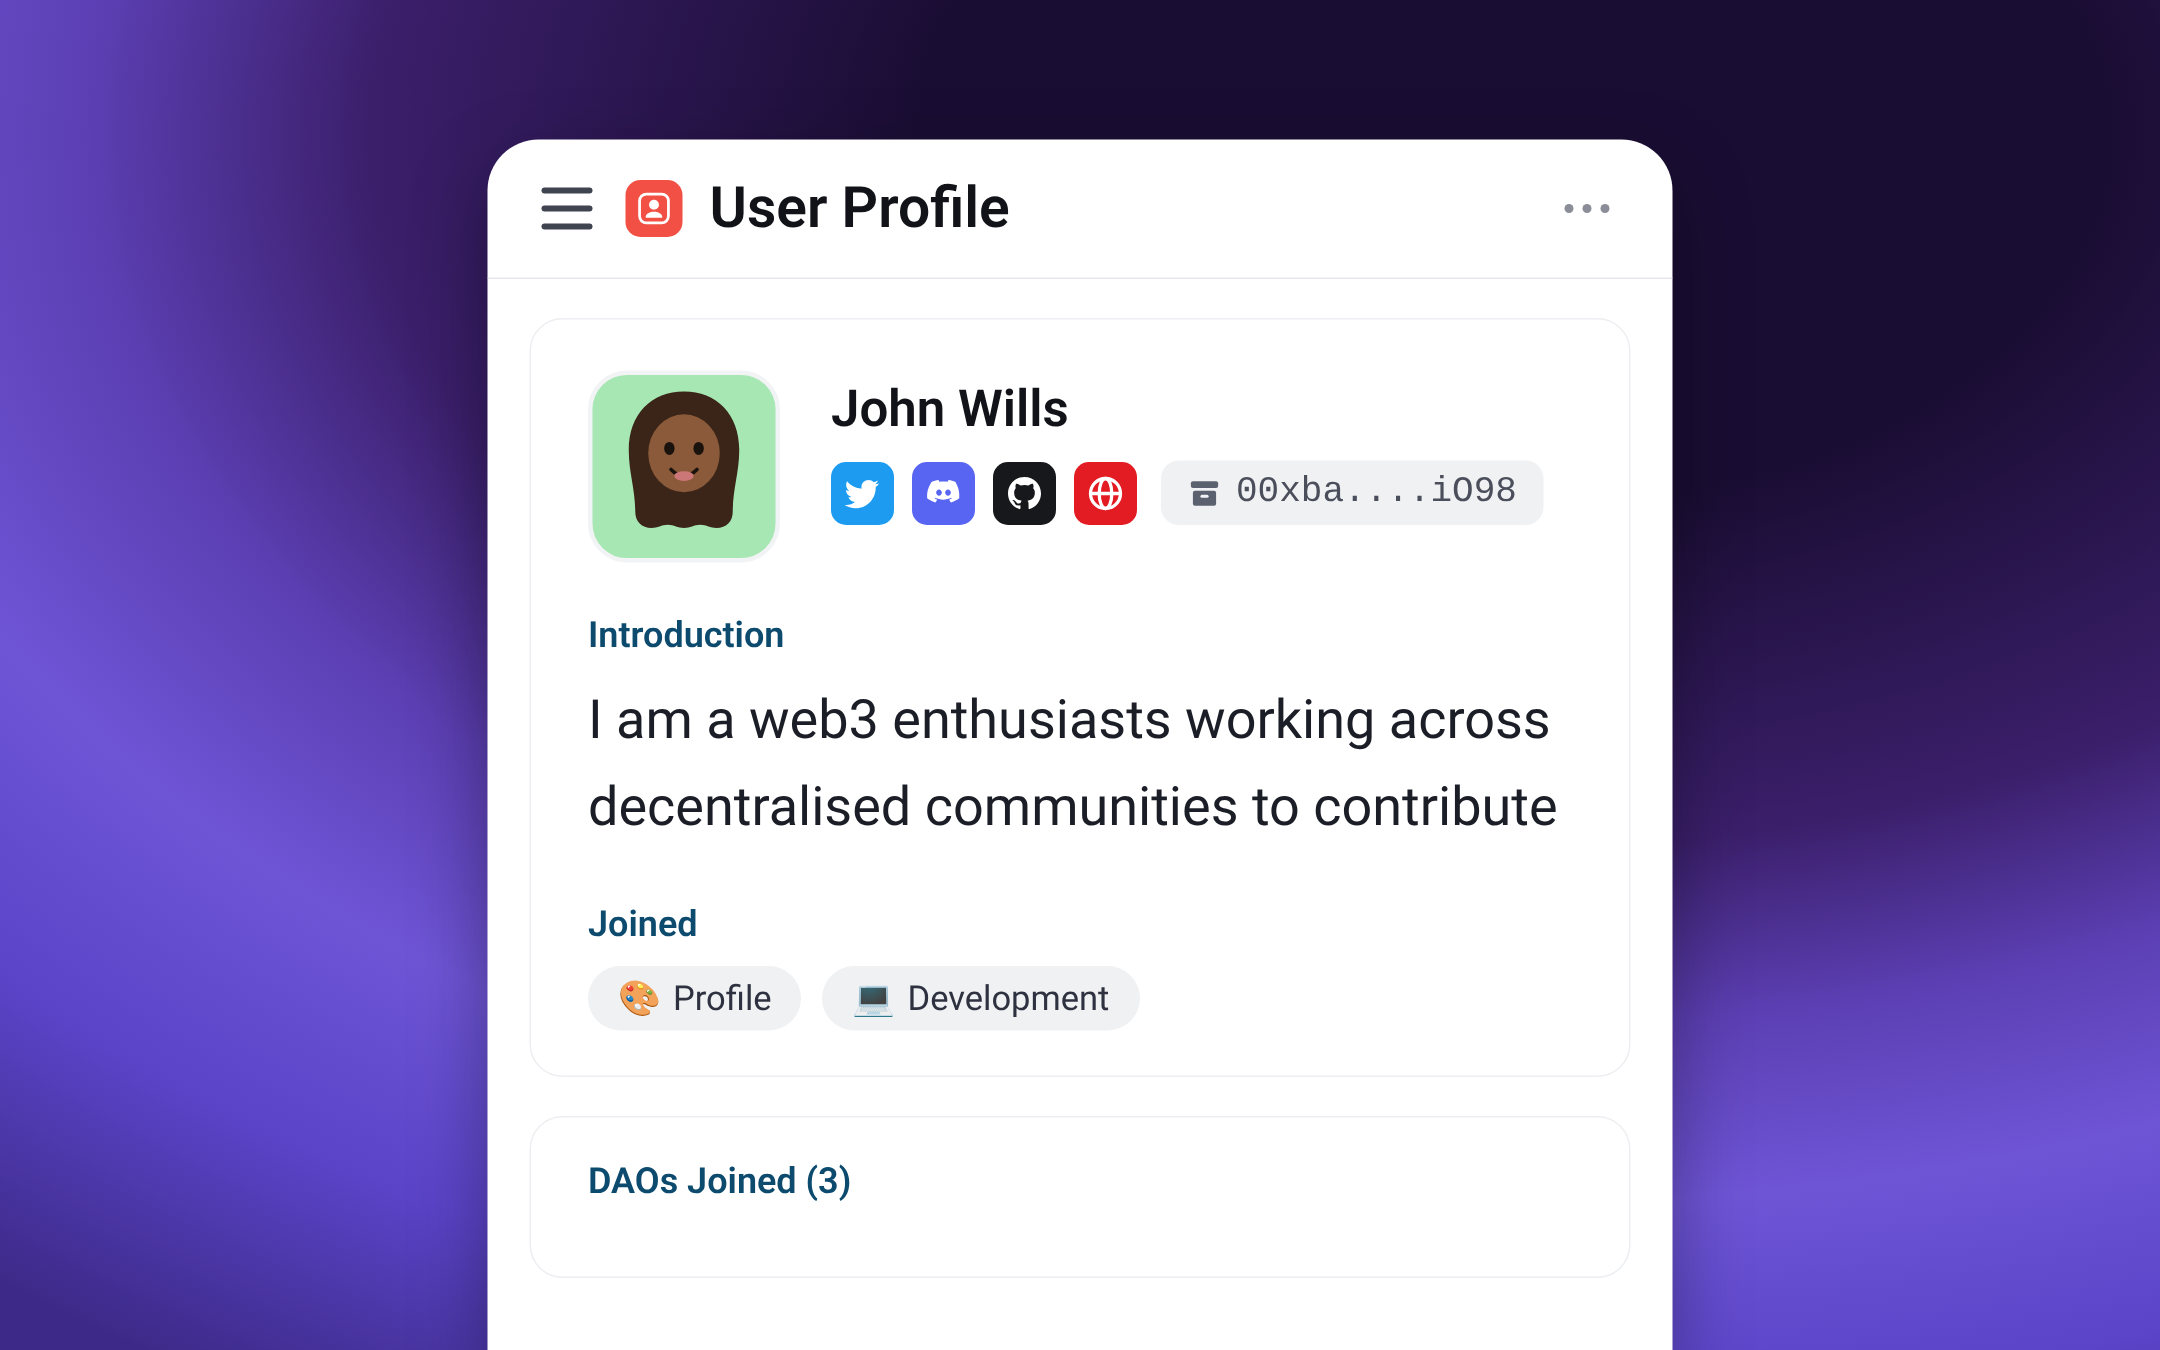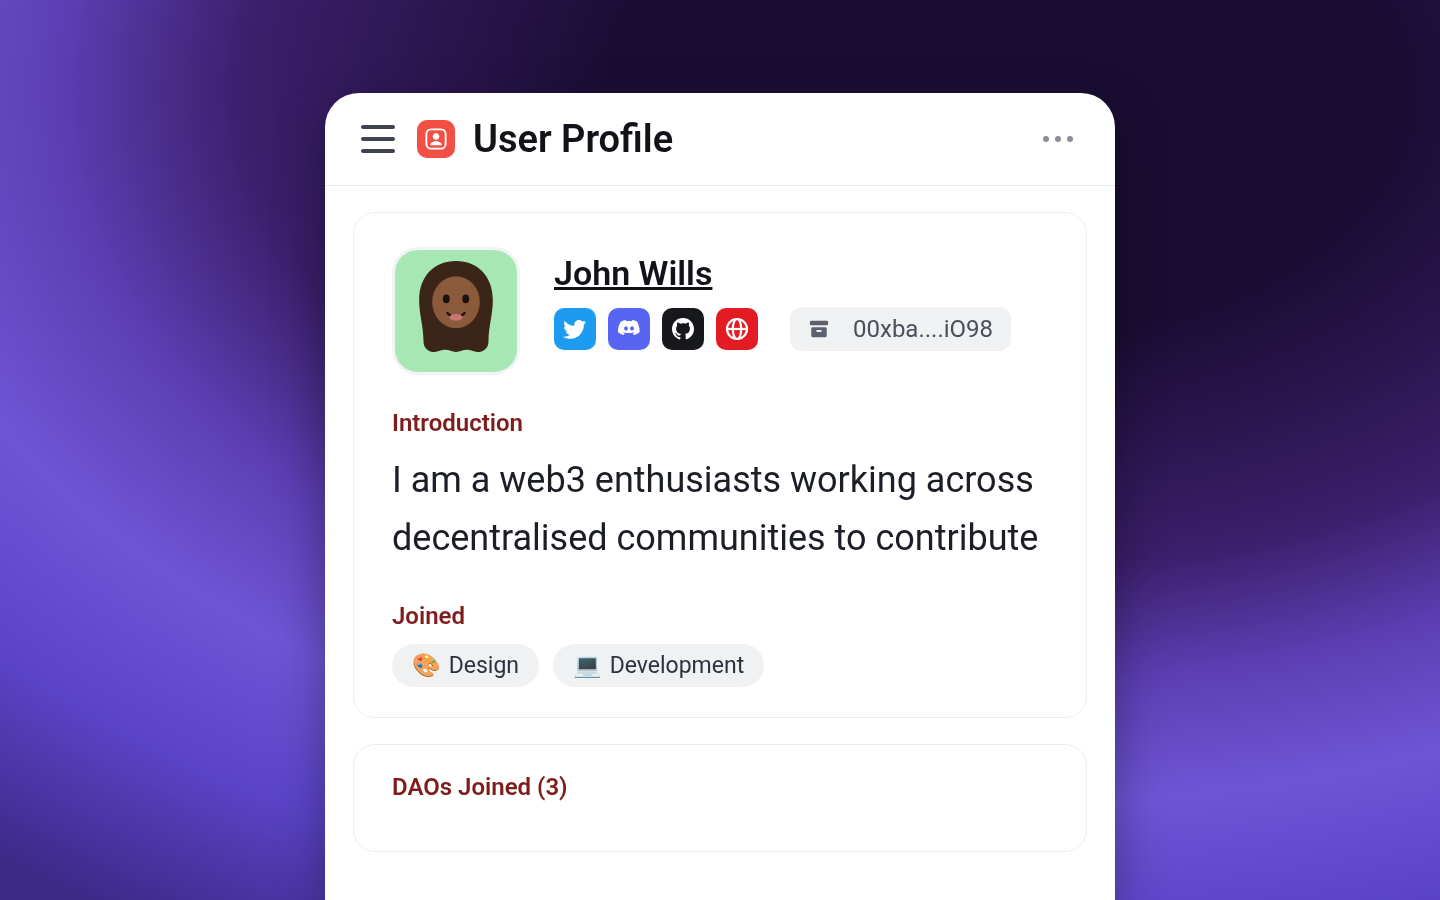--- a/index.html
+++ b/index.html
@@ -48,35 +48,35 @@
   .panel { border:1px solid #eceef1; border-radius:22px; padding:34px 38px 30px 38px; }
 
   
   .profile-row { display:flex; align-items:flex-start; gap:34px; }
   .avatar {
     width:128px; height:128px; border-radius:26px; background:#a7e7b3; border:3px solid #f2f3f5; position:relative; overflow:hidden; flex-shrink:0;
   }
   .avatar svg { position:absolute; bottom:-6px; left:50%; transform:translateX(-50%); width:110px; height:130px; }
 
   .profile-main { flex:1; padding-top:6px; }
-  .profile-name { font-size:34px; font-weight:650; color:#121318; margin-bottom:14px;text-decoration:underline; }
+  .profile-name { font-size:34px; font-weight:650; color:#121318; margin-bottom:14px; }
   .social-row { display:flex; align-items:center; gap:12px; }
   .soc { width:42px; height:42px; border-radius:10px; display:flex; align-items:center; justify-content:center; cursor:pointer; }
   .soc svg { width:24px; height:24px; fill:#fff; }
   .soc.twitter { background:#1d9bf0; }
   .soc.discord { background:#5865f2; }
   .soc.github  { background:#17181b; }
   .soc.web     { background:#e31c23; }
   .wallet {
-    display:flex; align-items:center; gap:23px; background:#f0f1f3; border-radius:12px; padding:8px 18px; margin-left:20px; cursor:pointer;
+    display:flex; align-items:center; gap:10px; background:#f0f1f3; border-radius:12px; padding:8px 18px; margin-left:4px; cursor:pointer;font-family:Liberation Mono, monospace;
   }
   .wallet svg { width:22px; height:20px; fill:#5c6170; }
   .wallet span { font-size:24px; color:#4b4f5b; font-weight:450; }
 
-  .section-head { font-size:24px; font-weight:650; color:#7f1d1d; margin-top:34px; margin-bottom:14px; }
+  .section-head { font-size:24px; font-weight:650; color:#0c4a6e; margin-top:34px; margin-bottom:14px; }
   .intro-text { font-size:36px; line-height:1.62; color:#1b1e26; font-weight:420; }
 
   .skill-row { display:flex; gap:14px; margin-top:4px; }
   .chip { display:flex; align-items:center; gap:8px; background:#f0f1f3; border-radius:999px; padding:8px 20px; font-size:23px; color:#2e3240; }
 
   .panel.daos { padding-top:28px; padding-bottom:36px; }
 </style>
 </head>
 <body>
 
@@ -158,21 +158,21 @@
         </div>
       </div>
 
       <div class="section-head">Introduction</div>
       <div class="intro-text">I am a web3 enthusiasts working across decentralised communities to contribute</div>
 
       <div class="section-head">Joined</div>
       <div class="skill-row">
         <div class="chip">
           <span>🎨</span>
-          <span>Design</span>
+          <span>Profile</span>
         </div>
         <div class="chip">
           <span>💻</span>
           <span>Development</span>
         </div>
       </div>
     </div>
 
     <div class="panel daos">
       <div class="section-head" style="margin-top:0">DAOs Joined (3)</div>

